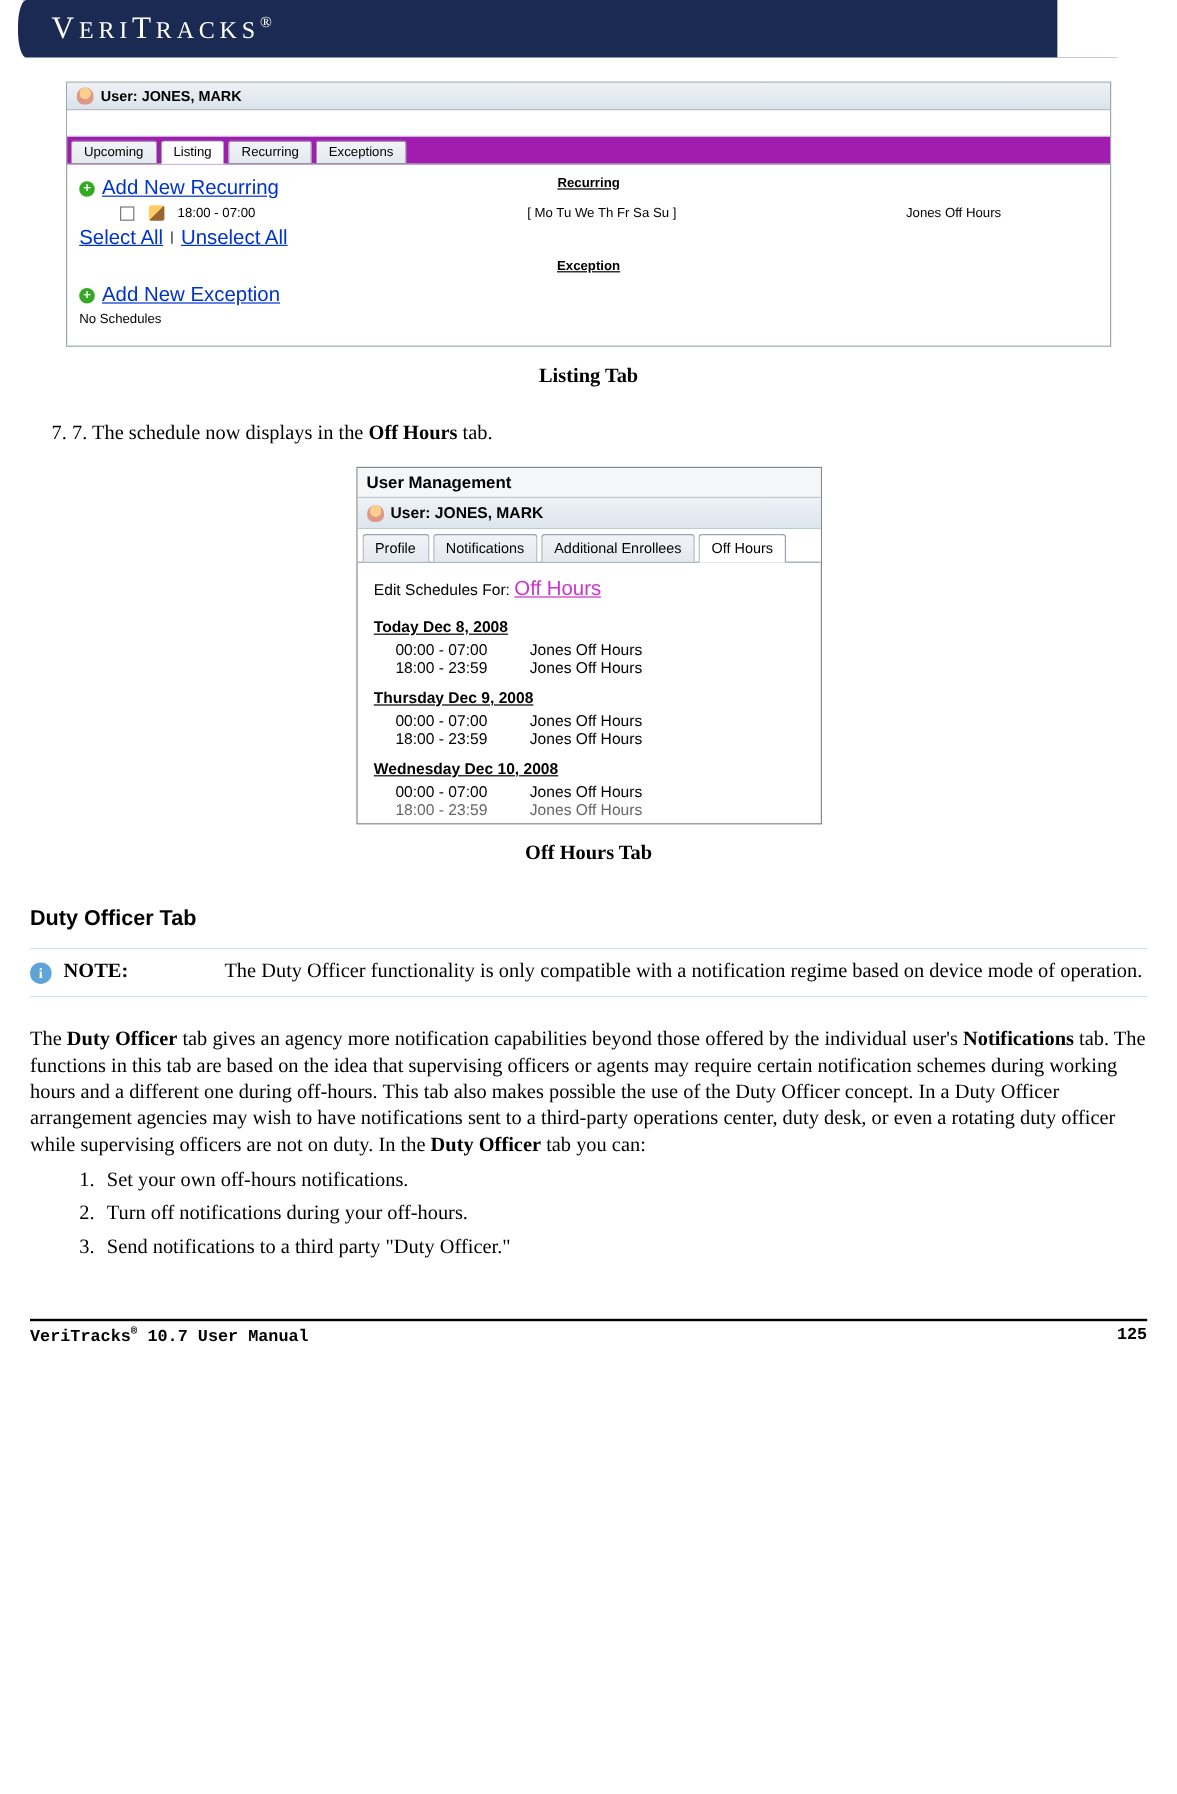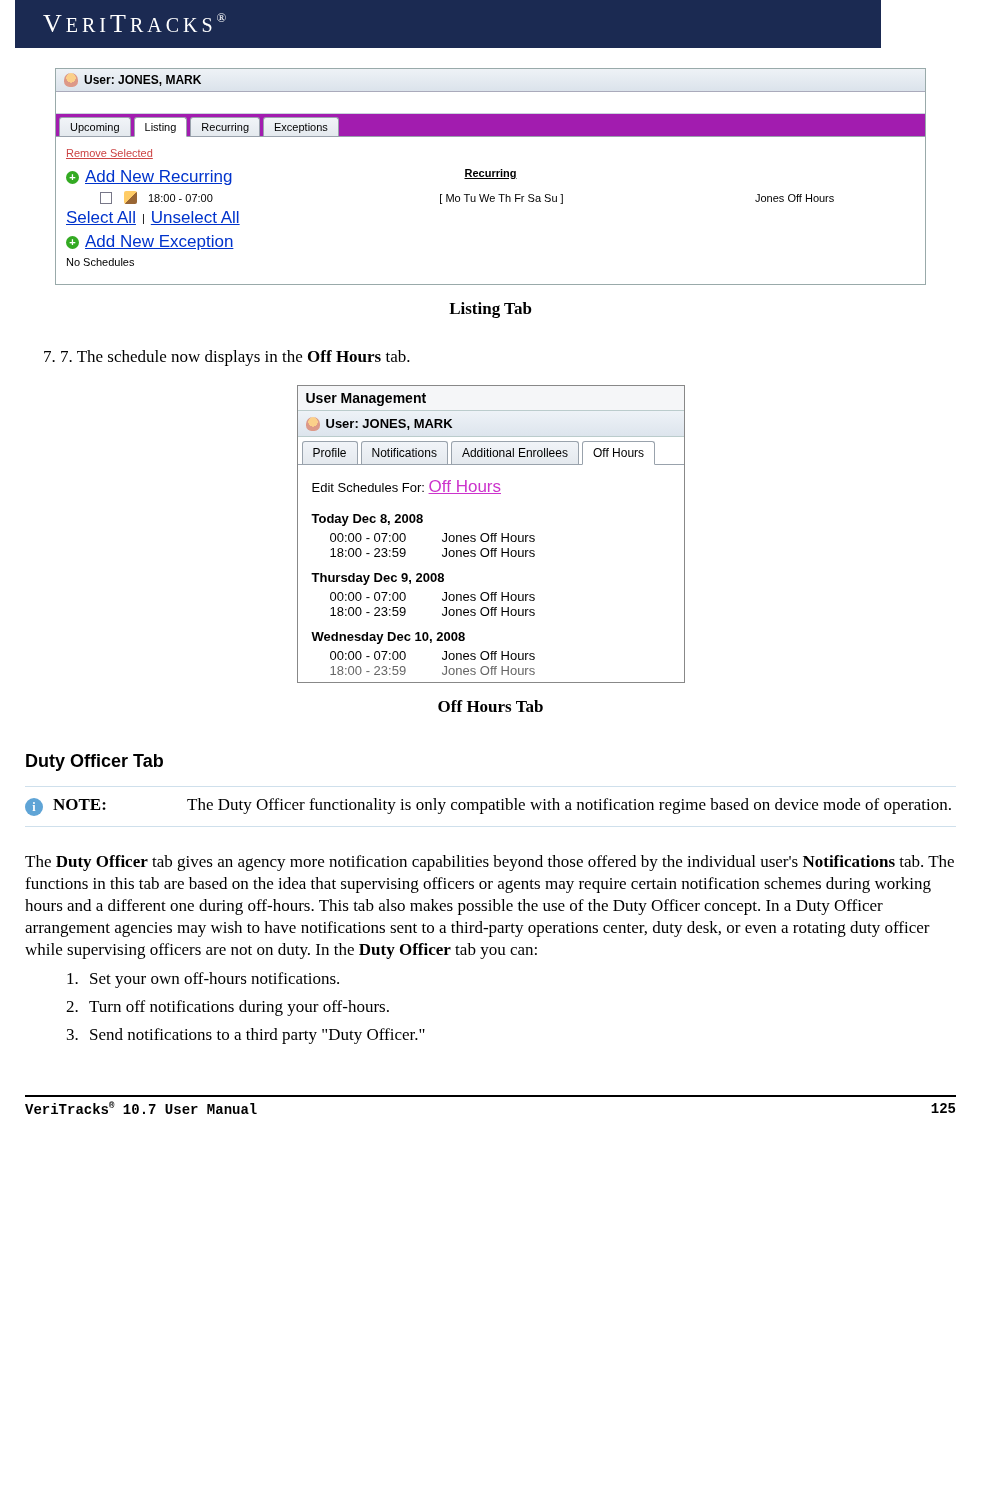--- a/index.html
+++ b/index.html
@@ -17,20 +17,21 @@
       background: linear-gradient(#1b2a52, #1b2a52);
       background-color: #1e2e5c;
       height: 48px;
       display: flex;
       align-items: center;
       padding-left: 28px;
       margin: 0 -25px 0 -25px;
       width: calc(100% + 50px);
       border-left: 15px solid #fff;
       border-right: 100px solid #fff;
+      border-radius: 22px;
     }
     .header-bar span {
       color: #fff;
       font-family: Georgia, "Times New Roman", serif;
       font-size: 26px;
       letter-spacing: 4px;
       font-weight: normal;
     }
     .header-bar sup { font-size: 13px; vertical-align: super; }
 
@@ -187,21 +188,21 @@
       font-size: 12px;
       border-radius: 3px 3px 0 0;
     }
     .tabs2 .tab.active {
       background: #fff;
       border-bottom: 1px solid #fff;
       margin-bottom: -1px;
     }
     .body2 { padding: 12px 14px 4px 14px; font-size: 13px; }
     .body2 .edit-line { margin-bottom: 14px; }
-    .body2 .date-hdr { font-weight: bold; margin: 10px 0 4px 0; }
+    .body2 .date-hdr { font-weight: bold; text-decoration: underline; margin: 10px 0 4px 0; }
     .body2 .time-row { display: flex; }
     .body2 .time-row .t { width: 130px; padding-left: 18px; }
     .body2 .cut { color: #666; }
 
     
     h3.section {
       font-family: Arial, Helvetica, sans-serif;
       font-size: 18px;
       font-weight: bold;
       margin: 34px 0 14px 0;
@@ -277,23 +278,20 @@
       <span><b><span>User:</span> <span>JONES, MARK</span></b></span>
     </div>
     <div class="empty-band"></div>
     <div class="tabs1">
       <div class="tab">Upcoming</div>
       <div class="tab active">Listing</div>
       <div class="tab">Recurring</div>
       <div class="tab">Exceptions</div>
     </div>
     <div class="listing-body">
-      <div class="row-line">
-          <span class="remove">Remove Selected</span>
-        </div>
 
       <div class="two-col">
         <div>
           <div class="row-line">
             <span class="plus-icon">+</span>
             <span class="link">Add New Recurring</span>
           </div>
         </div>
         <div class="section-hdr">Recurring</div>
         <div></div>
@@ -309,20 +307,25 @@
         <span></span>
         <span>Jones Off Hours</span>
       </div>
 
       <div class="row-line">
         <span class="link">Select All</span>
         <span> | </span>
         <span class="link">Unselect All</span>
       </div>
 
+      <div class="two-col">
+        <div></div>
+        <div class="section-hdr">Exception</div>
+        <div></div>
+      </div>
 
       <div class="row-line">
         <span class="plus-icon">+</span>
         <span class="link">Add New Exception</span>
       </div>
       <div class="row-line">No Schedules</div>
     </div>
   </div>
 
   <div class="caption">Listing Tab</div>

